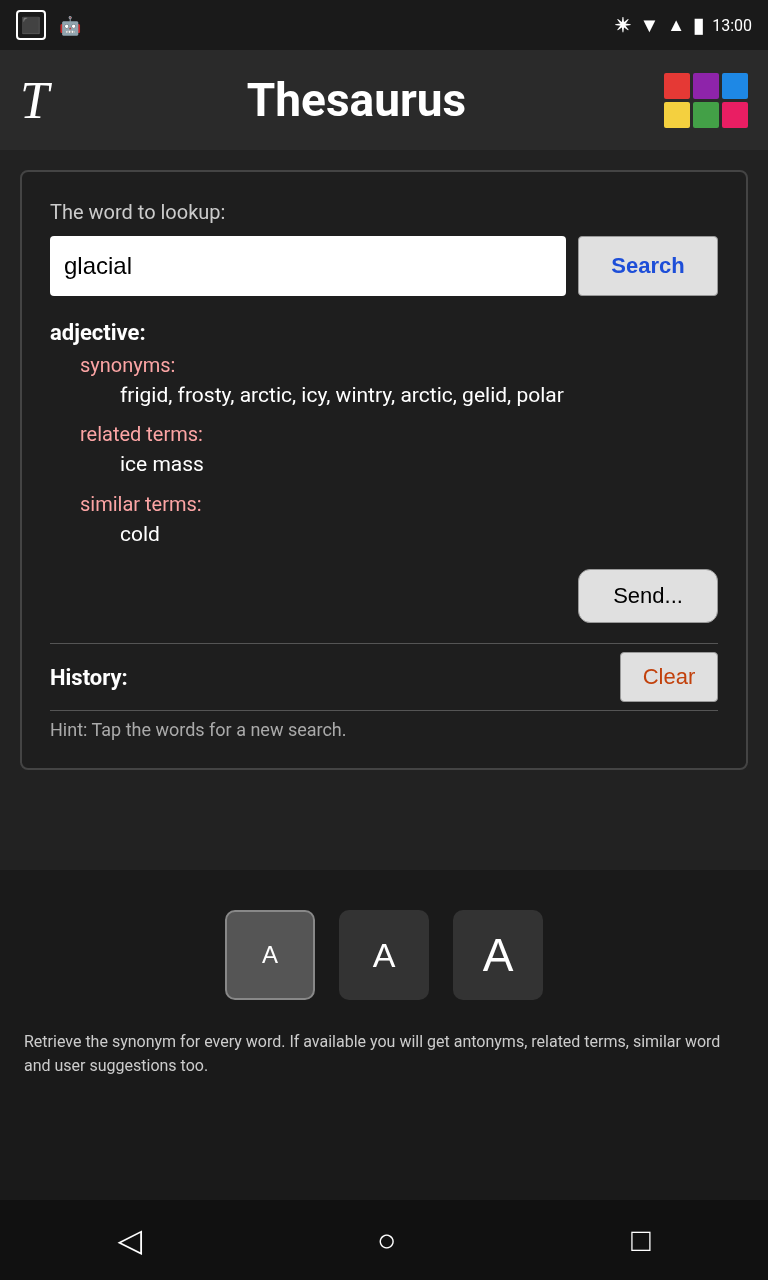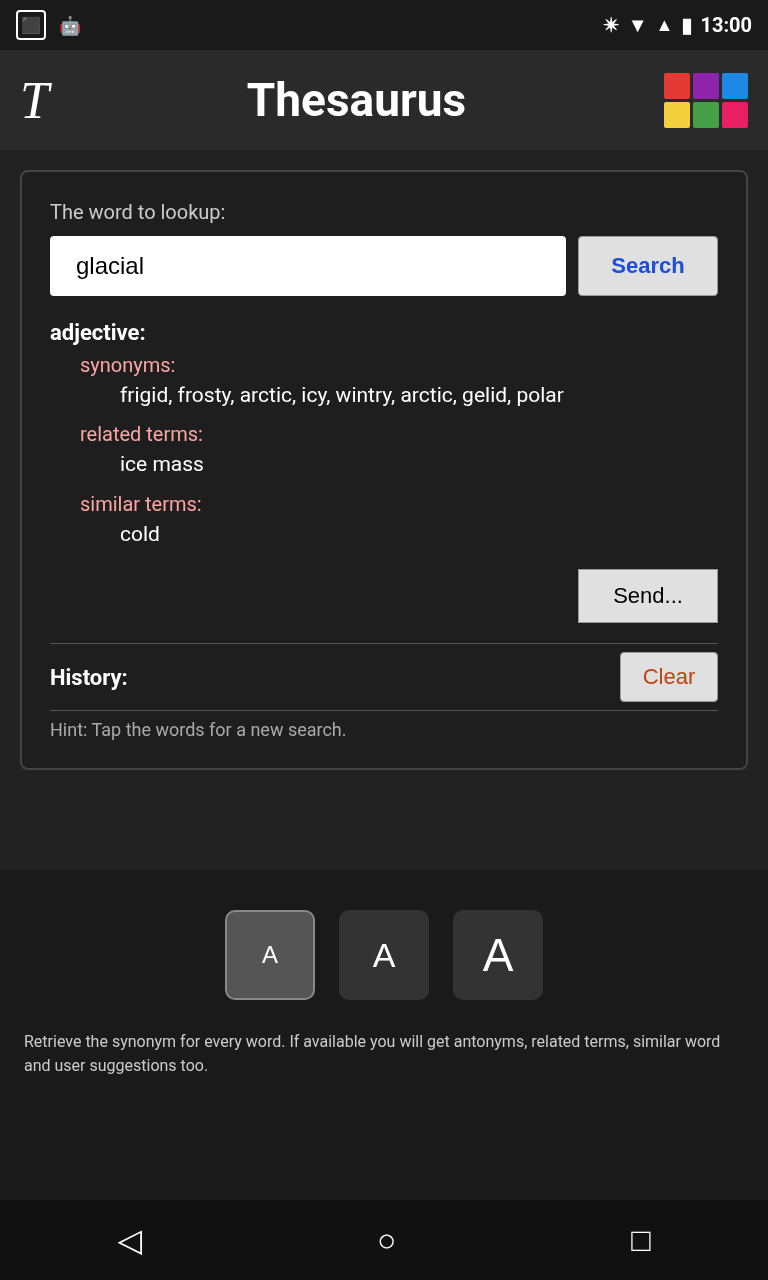--- a/index.html
+++ b/index.html
@@ -145,21 +145,21 @@
       margin-bottom: 24px;
     }
     .search-input {
       flex: 1;
       height: 60px;
       background: #fff;
       color: #000;
       border: none;
       border-radius: 4px;
       font-size: 24px;
-      padding: 0 26px;
+      padding: 0 14px;
       outline: none;
     }
     .search-button {
       width: 140px;
       height: 60px;
       background: #e0e0e0;
       color: #1d4ed8;
       border: 1px solid #999;
       border-radius: 4px;
       font-size: 22px;
@@ -197,21 +197,21 @@
       justify-content: flex-end;
       margin-top: 10px;
       margin-bottom: 20px;
     }
     .send-button {
       width: 140px;
       height: 54px;
       background: #e0e0e0;
       color: #000;
       border: 1px solid #999;
-      border-radius: 0;
+      border-radius: 12px;
       font-size: 22px;
       cursor: pointer;
     }
 
     
     .divider {
       border: none;
       border-top: 1px solid #555;
       margin: 8px 0;
     }
@@ -322,21 +322,21 @@
   <div class="status-bar">
     <div class="status-bar-left">
       <div class="icon-box" style="font-size:16px;">⬛</div>
       <div class="icon-box2" style="font-size:18px;">🤖</div>
     </div>
     <div class="status-bar-right">
       <span style="font-size:20px;">✴</span>
       <span style="font-size:20px;">▼</span>
       <span style="font-size:18px;">▲</span>
       <span style="font-size:20px;">▮</span>
-      <span style="font-size:20px; font-weight:bold;">13:00</span>
+      <span style="font-size:16px; font-weight:normal;">13:00</span>
     </div>
   </div>
 
   <div class="top-bar">
     <span class="top-bar-logo">T</span>
     <span class="top-bar-title">Thesaurus</span>
     <div class="color-grid">
       <div class="color-cell" style="background:#e53935;"></div>
       <div class="color-cell" style="background:#8e24aa;"></div>
       <div class="color-cell" style="background:#1e88e5;"></div>

